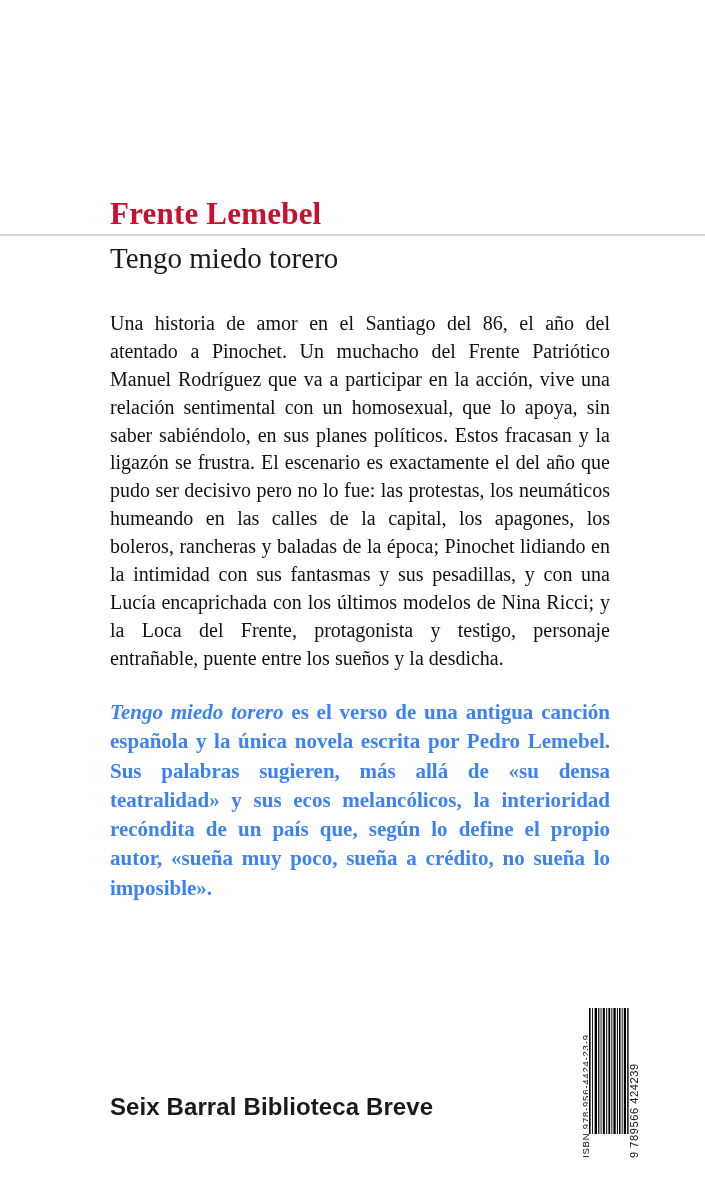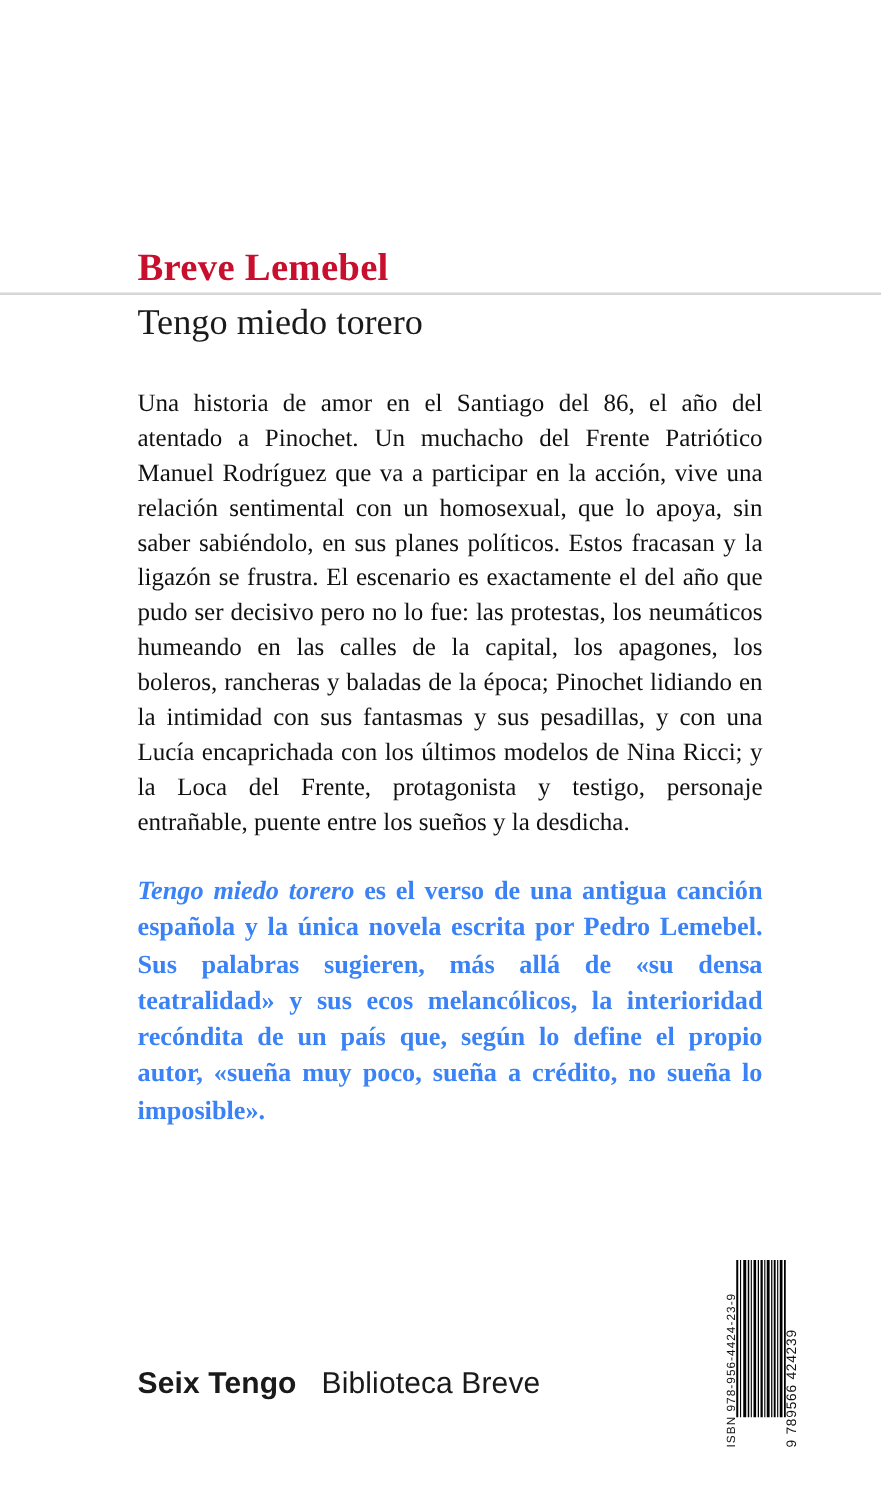--- a/index.html
+++ b/index.html
@@ -93,22 +93,22 @@
     font-family: "Liberation Sans", sans-serif;
     font-size: 24px;
     color: #1a1a1a;
     letter-spacing: 0.1px;
     white-space: nowrap;
   }
   .publisher .brand {
     font-weight: bold;
   }
   .publisher .collection {
-    font-weight: normal;
-    margin-left: 20px;
+    font-weight: bold;
+    margin-left: 7px;
   }
 
   
   .barcode-block {
     position: absolute;
     left: 570px;
     top: 1008px;
     width: 70px;
     height: 150px;
   }
@@ -152,32 +152,32 @@
     white-space: nowrap;
   }
 </style>
 </head>
 <body>
 
 <div class="page">
 
   <div class="top-rule"></div>
 
-  <div class="author">Breve Lemebel</div>
+  <div class="author">Frente Lemebel</div>
 
   <div class="title">Tengo miedo torero</div>
 
   <div class="blurb">Una historia de amor en el Santiago del 86, el año del atentado a Pinochet. Un muchacho del Frente Patriótico Manuel Rodríguez que va a participar en la acción, vive una relación sentimental con un homosexual, que lo apoya, sin saber sabiéndolo, en sus planes políticos. Estos fracasan y la ligazón se frustra. El escenario es exactamente el del año que pudo ser decisivo pero no lo fue: las protestas, los neumáticos humeando en las calles de la capital, los apagones, los boleros, rancheras y baladas de la época; Pinochet lidiando en la intimidad con sus fantasmas y sus pesadillas, y con una Lucía encaprichada con los últimos modelos de Nina Ricci; y la Loca del Frente, protagonista y testigo, personaje entrañable, puente entre los sueños y la desdicha.</div>
 
   <div class="note">
     <span class="ital">Tengo miedo torero</span><span> es el verso de una antigua canción española y la única novela escrita por Pedro Lemebel. Sus palabras sugieren, más allá de «su densa teatralidad» y sus ecos melancólicos, la interioridad recóndita de un país que, según lo define el propio autor, «sueña muy poco, sueña a crédito, no sueña lo imposible».</span>
   </div>
 
   <div class="publisher">
-    <span class="brand">Seix Tengo</span><span class="collection">Biblioteca Breve</span>
+    <span class="brand">Seix Barral</span><span class="collection">Biblioteca Breve</span>
   </div>
 
   <div class="barcode-block">
     <div class="barcode-isbn-text">ISBN 978-956-4424-23-9</div>
 
     <svg class="barcode-bars" viewBox="0 0 42 126" preserveAspectRatio="none">
       <rect x="0" y="0" width="42" height="126" fill="#ffffff"></rect>
       <g fill="#000000">
         <rect x="1" y="0" width="1.6" height="126"></rect>
         <rect x="4" y="0" width="0.9" height="126"></rect>

